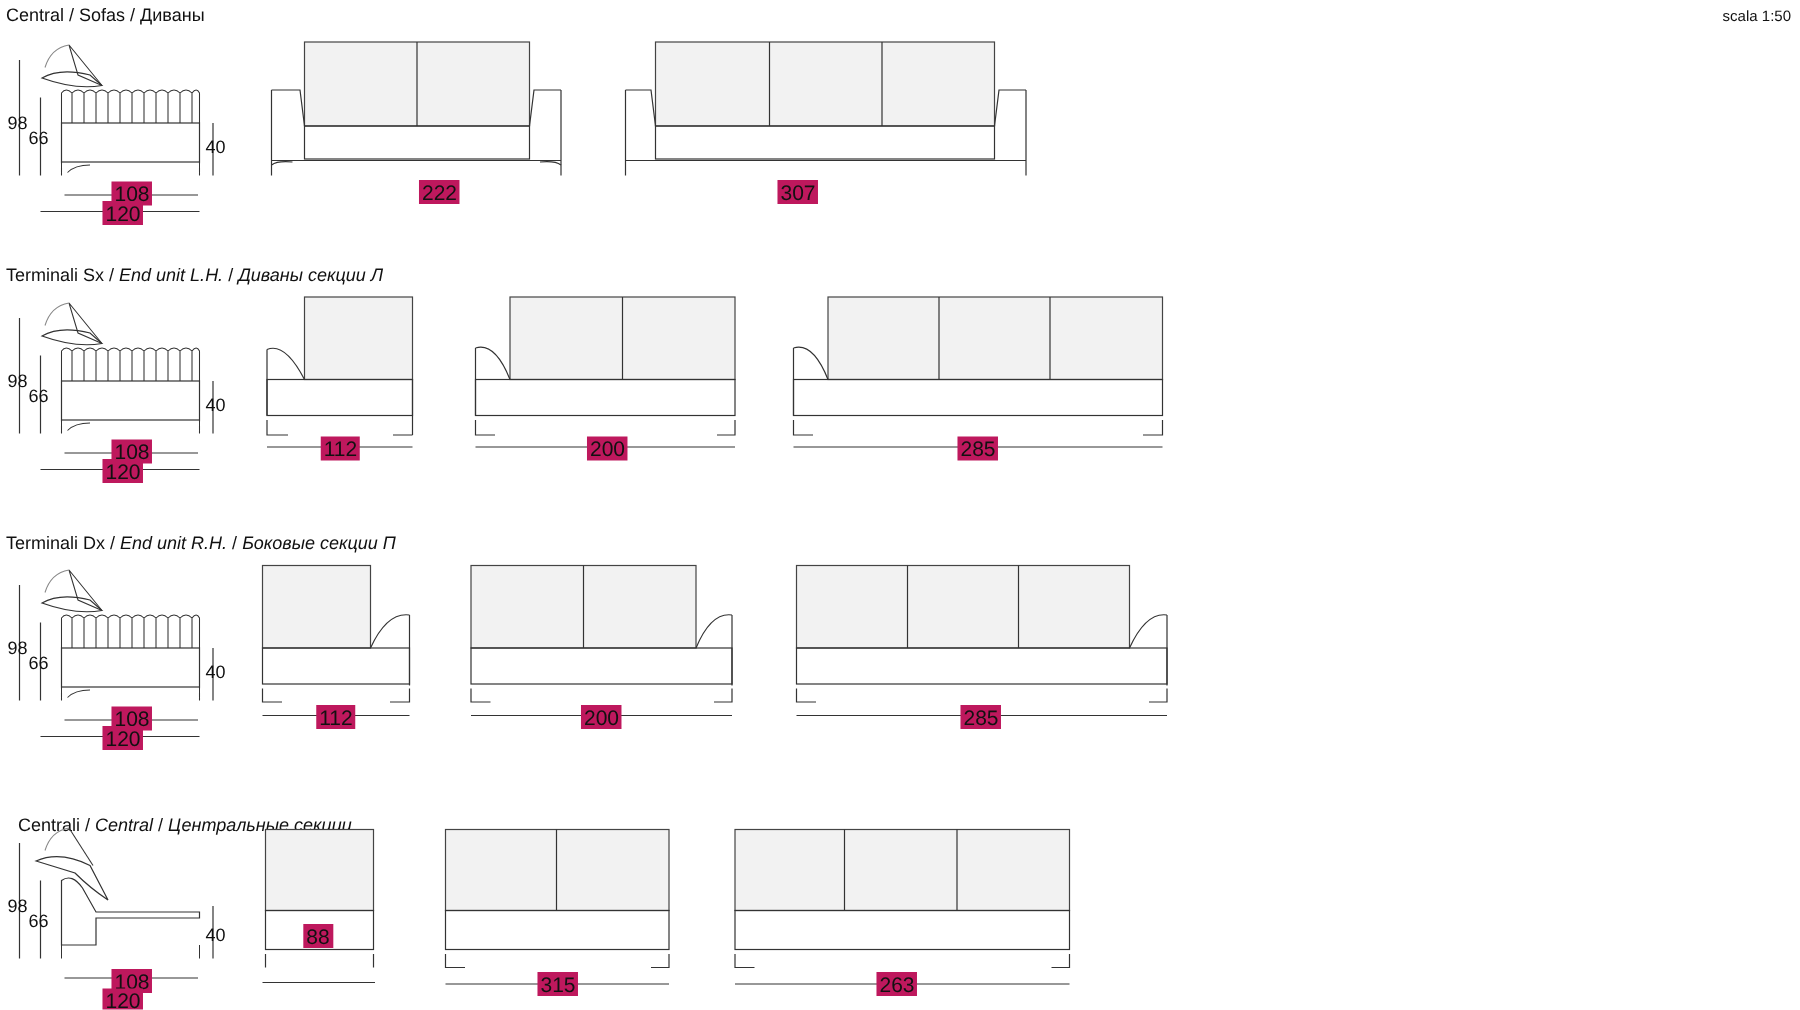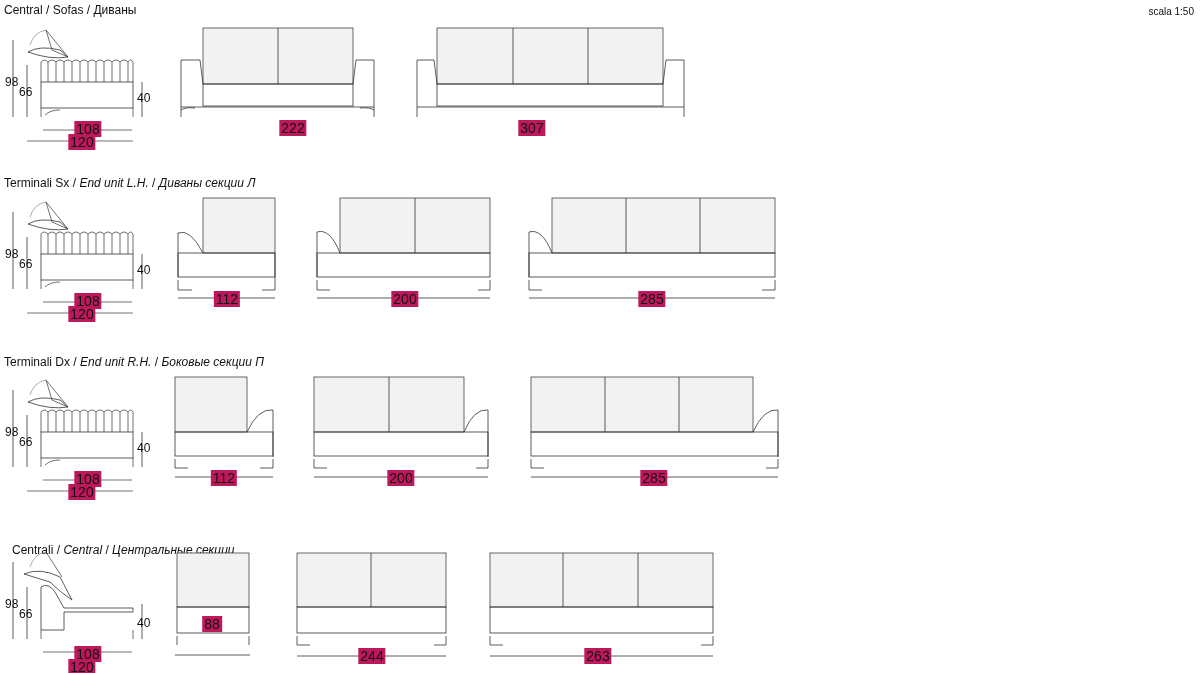--- a/index.html
+++ b/index.html
@@ -177,14 +177,14 @@
 
 <div class="dim" style="left:227px;top:291px;">112</div>
 <div class="dim" style="left:405px;top:291px;">200</div>
 <div class="dim" style="left:652px;top:291px;">285</div>
 
 <div class="dim" style="left:224px;top:470px;">112</div>
 <div class="dim" style="left:401px;top:470px;">200</div>
 <div class="dim" style="left:654px;top:470px;">285</div>
 
 <div class="dim" style="left:212px;top:616px;">88</div>
-<div class="dim" style="left:372px;top:648px;">244</div>
+<div class="dim" style="left:372px;top:648px;">315</div>
 <div class="dim" style="left:598px;top:648px;">263</div>
 
 </body></html>

